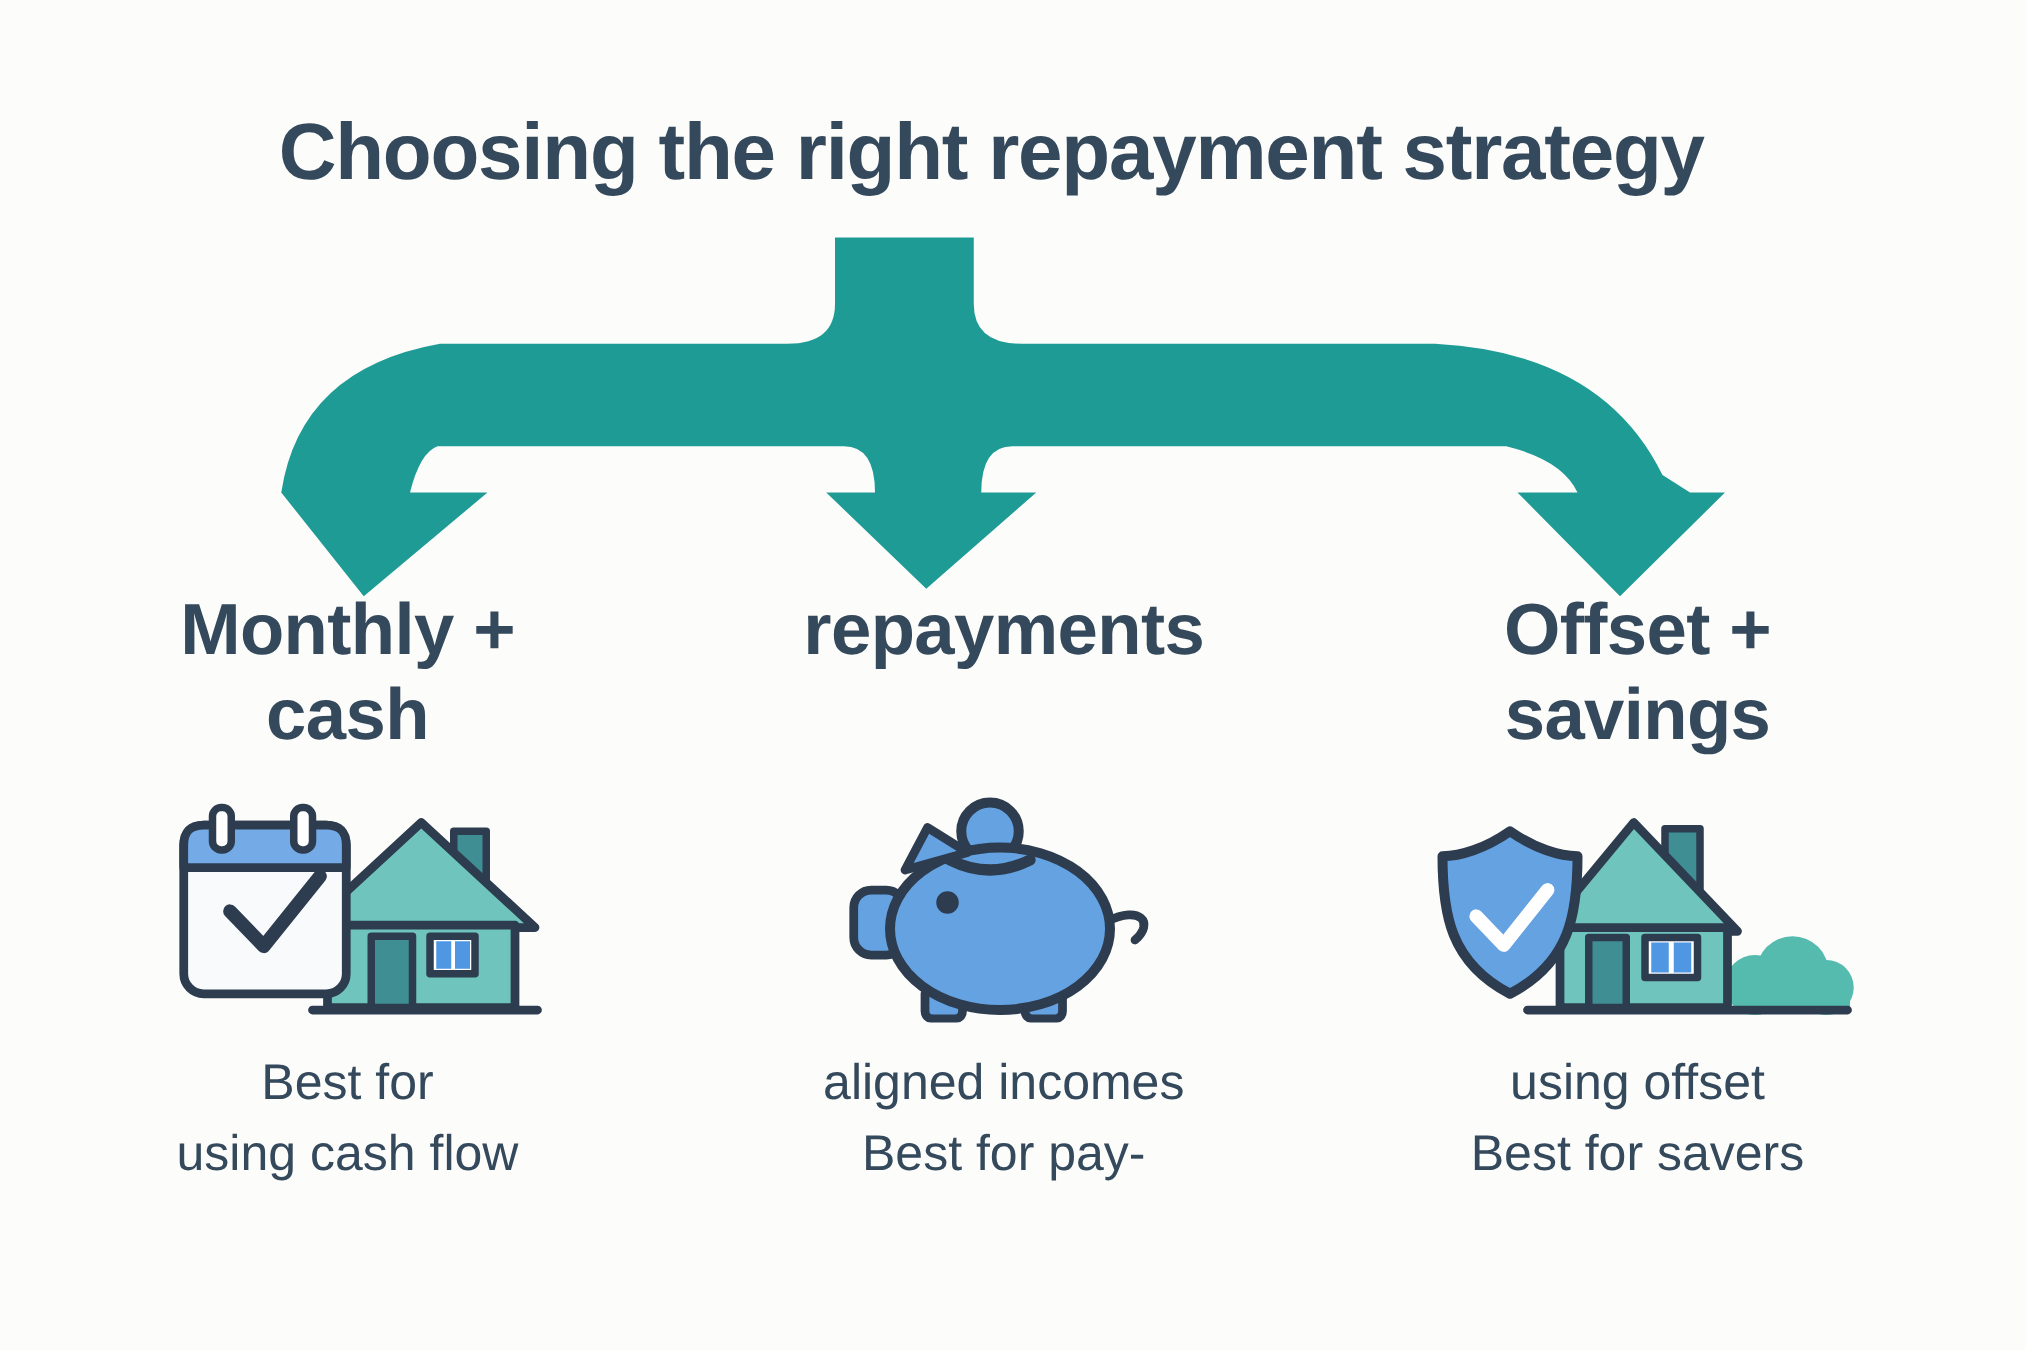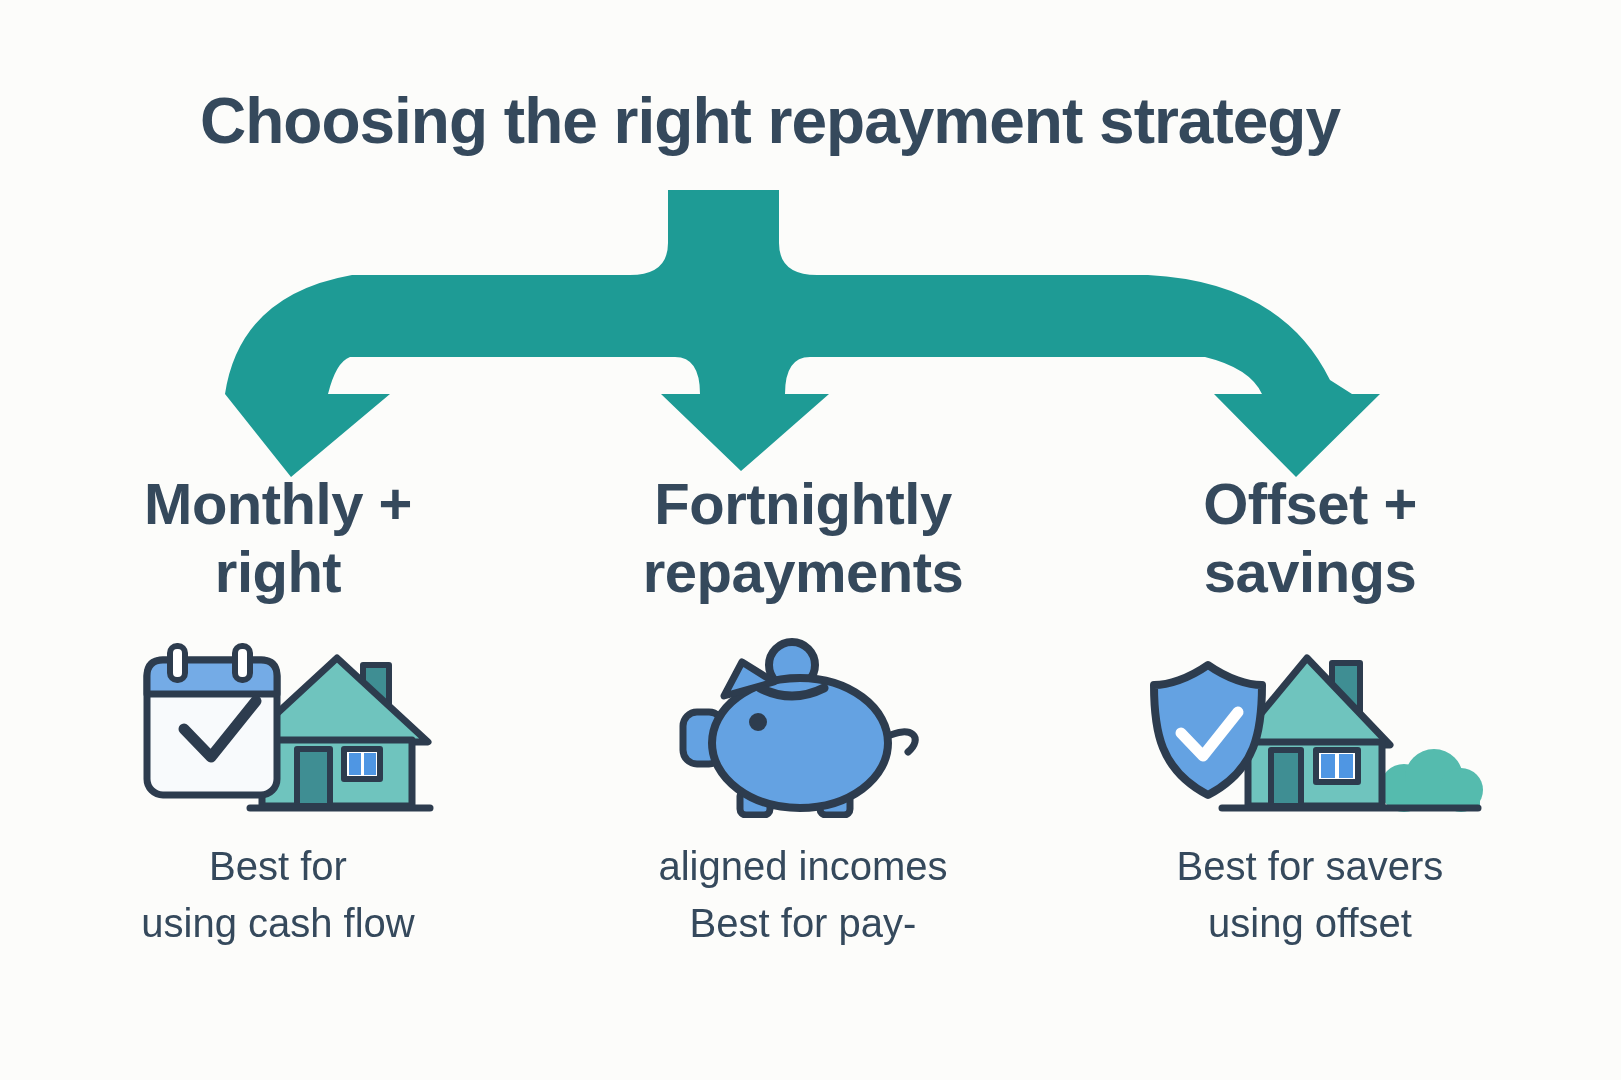--- a/index.html
+++ b/index.html
@@ -5,20 +5,21 @@
   html,body{margin:0;padding:0;background:#fcfcfa;}
   .canvas{
     position:relative;width:1621px;height:1080px;overflow:hidden;
     background:var(--background,#fcfcfa);
     font-family:"Liberation Sans",sans-serif;
   }
   .title{
     position:absolute;top:84px;left:0;width:1540px;margin:0;
     text-align:center;font-size:64px;font-weight:700;letter-spacing:-1px;
     color:var(--heading,#35495c);
+    padding-left:23px;
   }
   .arrow-svg{position:absolute;left:0;top:0;width:1621px;height:1080px;}
   .f-arrow{fill:var(--arrow,#1e9b95);}
   .col{position:absolute;width:460px;text-align:center;color:var(--heading,#35495c);}
   .col1{left:48px;} .col2{left:573px;} .col3{left:1080px;}
   .heading{
     position:absolute;top:470px;left:0;width:100%;margin:0;
     font-size:58px;line-height:68px;font-weight:700;letter-spacing:-0.5px;text-align:center;
   }
   .caption{
@@ -111,43 +112,42 @@
     </g>
     <g>
       <path class="f-blue s-ink" stroke-width="8" d="M1208,665 C1228,679 1248,685 1262,685 C1262,731 1256,770 1208,795 C1160,770 1154,731 1154,685 C1168,685 1188,679 1208,665 Z"></path>
       <path class="no-fill s-white" stroke-width="11" d="M1181,733 L1203,756 L1238,712"></path>
     </g>
   </svg>
 
   <section class="col col1">
     <h2 class="heading">
       <span>Monthly +</span>
-      <span>right</span>
+      <span>cash</span>
     </h2>
     <p class="caption">
       <span>Best for</span>
       <span>using cash flow</span>
     </p>
   </section>
 
   <section class="col col2">
     <h2 class="heading">
-      <span>Fortnightly</span>
       <span>repayments</span>
     </h2>
     <p class="caption">
       <span>aligned incomes</span>
       <span>Best for pay-</span>
     </p>
   </section>
 
   <section class="col col3">
     <h2 class="heading">
       <span>Offset +</span>
       <span>savings</span>
     </h2>
     <p class="caption">
+      <span>using offset</span>
       <span>Best for savers</span>
-      <span>using offset</span>
     </p>
   </section>
 
 </div>
 
 </body></html>

